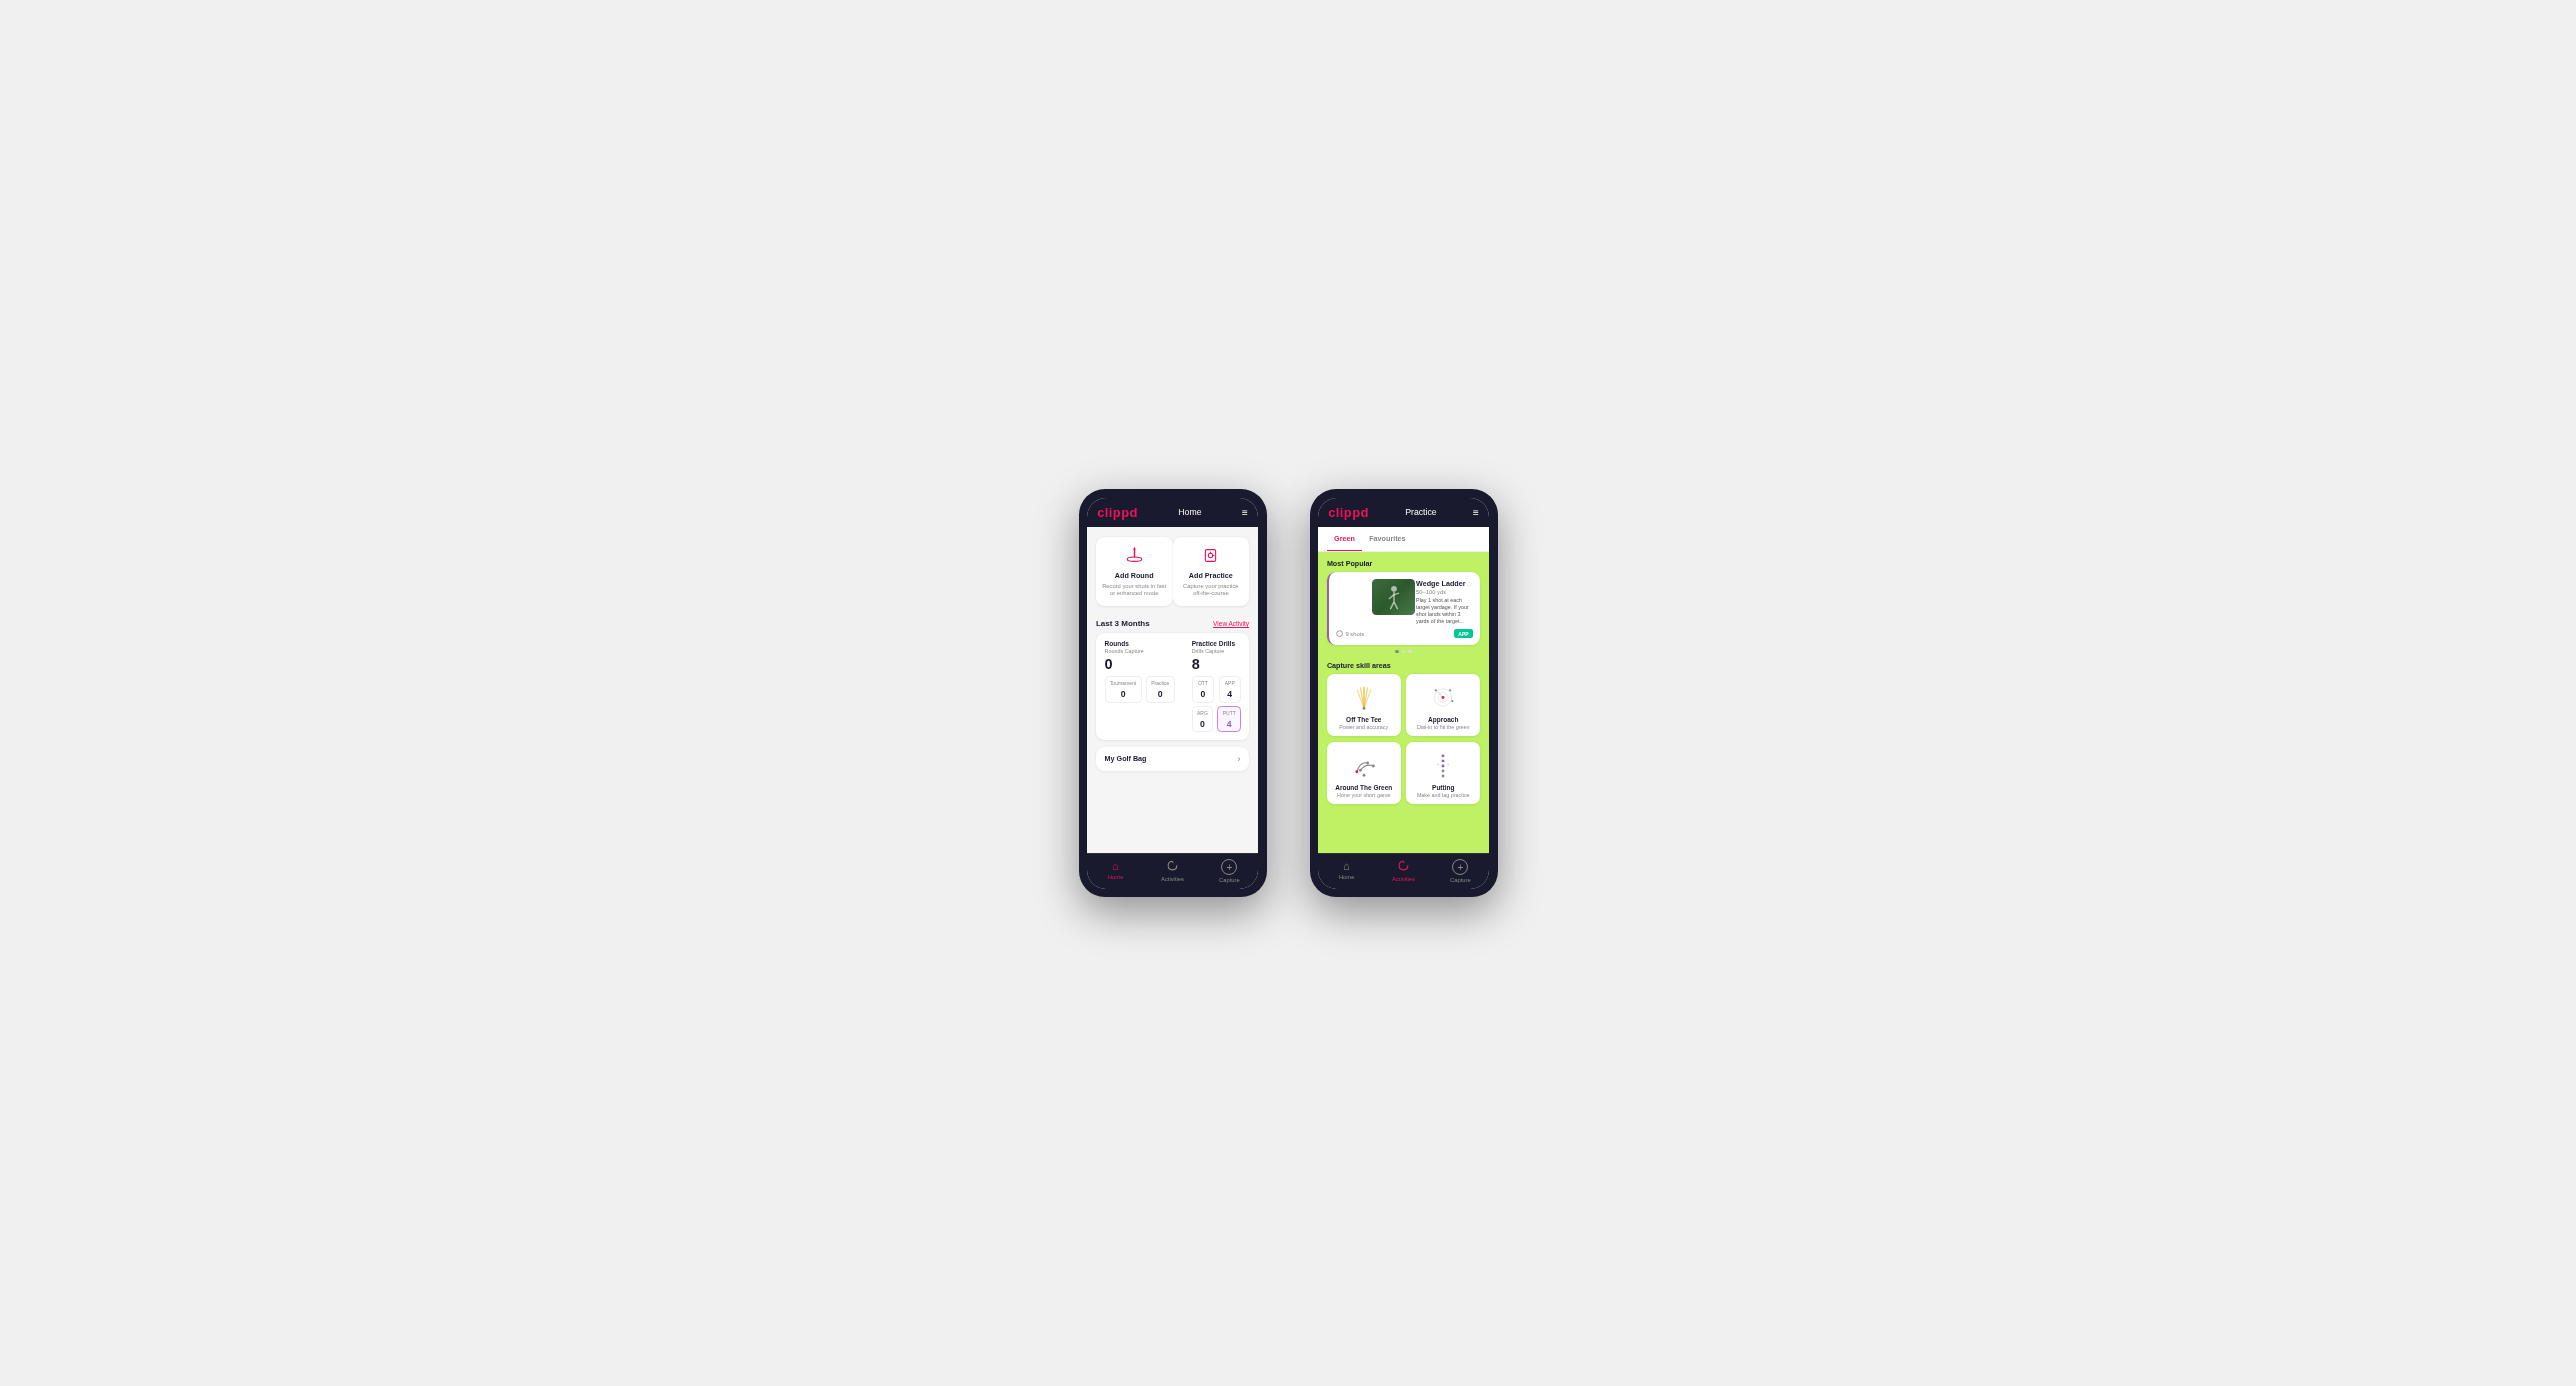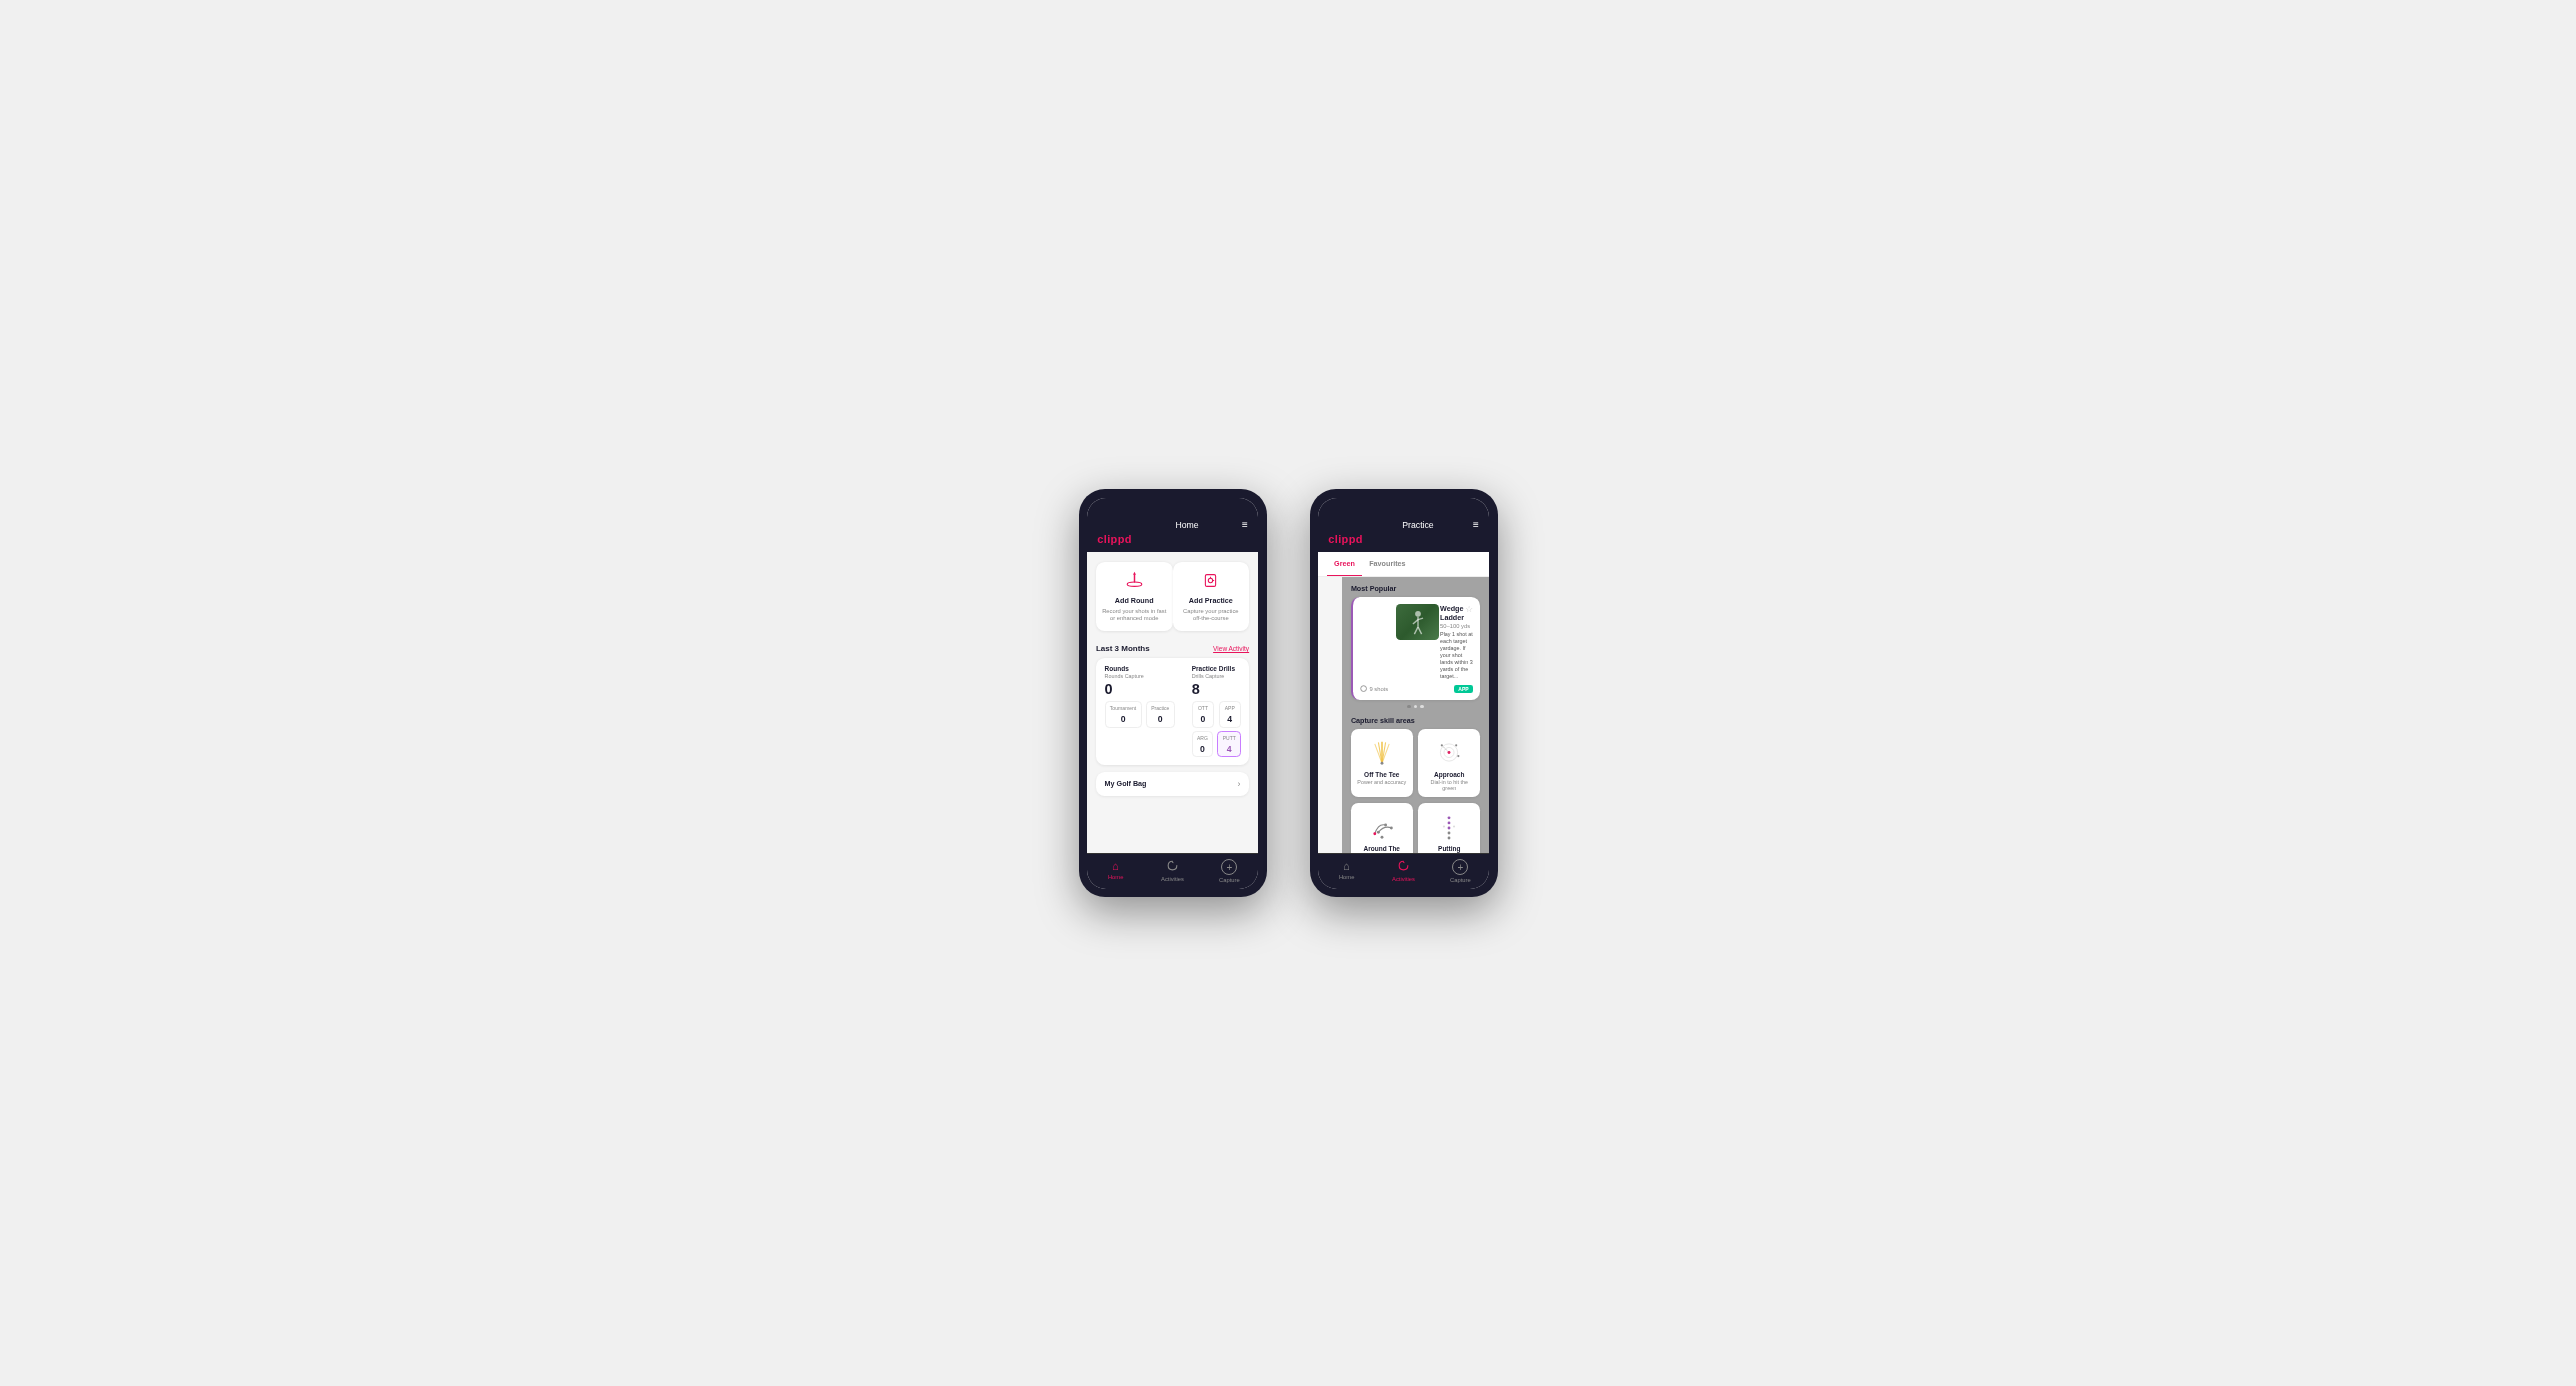--- a/index.html
+++ b/index.html
@@ -38,23 +38,22 @@
       color: white;
       display: flex;
       align-items: center;
       justify-content: space-between;
       padding: 7.2px 10px;
       flex-shrink: 0;
     }
     .app-logo {
       color: #e8135b;
       font-weight: 800;
-      font-size: 11px;
+      font-size: 13px;
       letter-spacing: 0.4px;
-      margin-top: 28px;
     }
     .app-title {
       color: white;
       font-size: 8.7px;
       font-weight: 500;
     }
     .menu-icon {
       color: white;
       font-size: 10px;
     }
@@ -265,22 +264,21 @@
       margin-bottom: -0.7px;
     }
     .tab.active {
       color: #e8135b;
       border-bottom-color: #e8135b;
     }
 
     .practice-content {
       flex: 1;
       overflow-y: auto;
-      background: #a3a3a3;
-      margin-left: 24px;
+      background: #bef264;
     }
     .practice-content::-webkit-scrollbar { display: none; }
 
     .most-popular-label {
       font-size: 7.2px;
       font-weight: 700;
       color: #1a1a2e;
       padding: 7.2px 8.7px 4.3px;
     }
 

